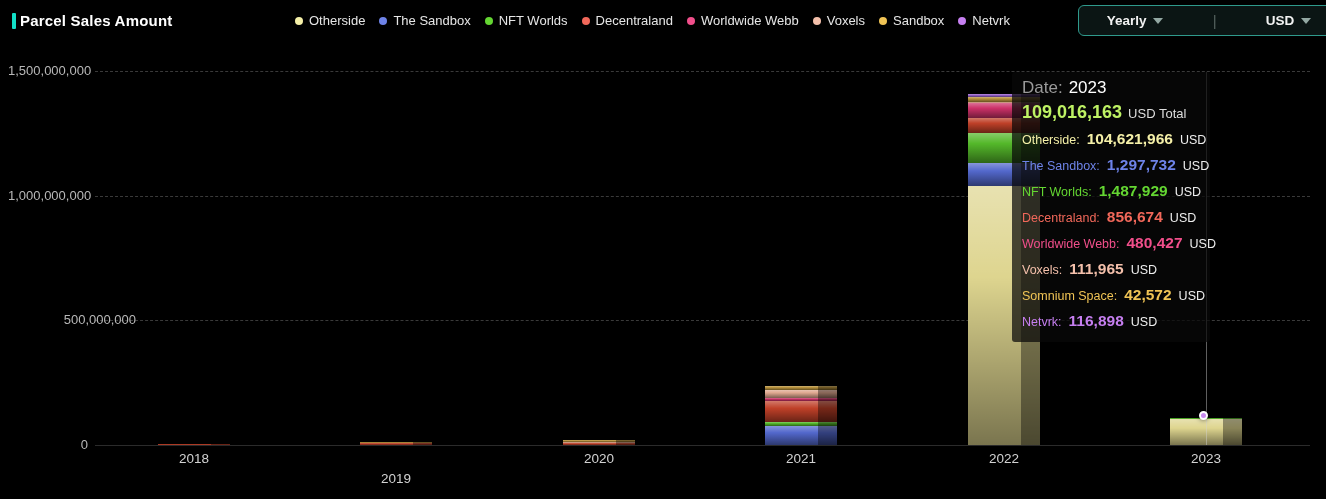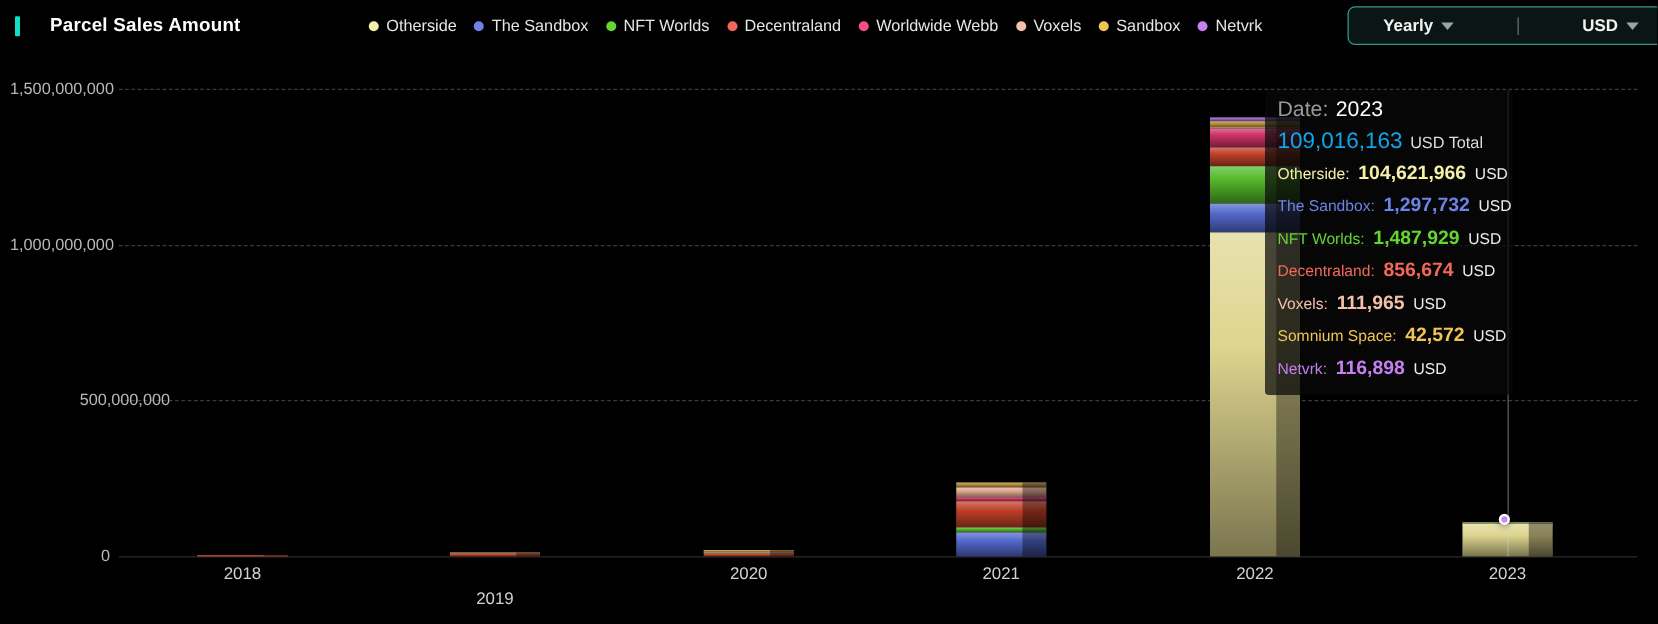--- a/index.html
+++ b/index.html
@@ -3,21 +3,21 @@
 <meta charset="utf-8">
 <style>
   html,body{margin:0;padding:0;background:#000;}
   *{box-sizing:border-box;}
   .app{
     position:relative;width:1326px;height:499px;background:#000;overflow:hidden;
     font-family:"Liberation Sans","DejaVu Sans",sans-serif;color:#ddd;
   }
   
   .hdr{position:absolute;left:0;top:0;width:100%;height:42px;}
-  .title-wrap{position:absolute;left:12px;top:12px;display:flex;align-items:center;gap:24px;}
+  .title-wrap{position:absolute;left:12px;top:12px;display:flex;align-items:center;gap:4px;}
   .accent{width:4px;height:16px;border-radius:1px;}
   .title{font-size:15px;font-weight:bold;color:#fff;letter-spacing:.2px;}
   .legend{position:absolute;left:295px;top:13px;display:flex;align-items:center;gap:14px;white-space:nowrap;}
   .lg-item{display:flex;align-items:center;gap:6px;cursor:pointer;}
   .lg-dot{width:8px;height:8px;border-radius:50%;}
   .lg-text{font-size:13px;color:#e6e6e6;}
   .controls{
     position:absolute;left:1078px;top:5px;width:262px;height:31px;
     border:1px solid #2f9a8c;border-radius:6px;background:#0b1514;
     display:flex;align-items:center;justify-content:space-around;
@@ -39,21 +39,21 @@
   .crosshair{position:absolute;width:1px;background:rgba(210,210,210,.45);}
   .marker{position:absolute;width:9px;height:9px;border-radius:50%;border:2.5px solid #fff;background:#c98af0;box-shadow:0 0 5px rgba(0,0,0,.6);}
   
   .tooltip{
     position:absolute;left:1012px;top:72px;width:198px;
     background:rgba(8,8,8,.72);padding:4px 0 8px 10px;border-radius:3px;
   }
   .t-date{height:23px;line-height:23px;font-size:17px;color:#9a9a9a;}
   .t-date b{color:#fff;font-weight:normal;margin-left:6px;}
   .t-total{height:27px;line-height:27px;}
-  .t-total-val{font-size:18px;font-weight:normal;color:#0ea5e9;}
+  .t-total-val{font-size:18px;font-weight:bold;color:#bef264;}
   .t-total-suffix{font-size:13px;color:#ddd;margin-left:6px;}
   .t-row{height:26px;line-height:26px;white-space:nowrap;}
   .t-label{font-size:12.5px;}
   .t-val{font-size:15.5px;font-weight:bold;margin-left:7px;}
   .t-unit{font-size:12.5px;color:#eee;margin-left:7px;}
 </style>
 </head>
 <body>
 
 <div class="app">
@@ -243,19 +243,20 @@
     </div>
 
   <div class="tooltip">
     <div class="t-date"><span>Date:</span><b>2023</b></div>
     <div class="t-total"><span class="t-total-val">109,016,163</span><span class="t-total-suffix">USD Total</span></div>
     <div id="t-rows">
         <div class="t-row"><span class="t-label" style="color: rgb(245, 240, 168);">Otherside:</span><span class="t-val" style="color: rgb(245, 240, 168);">104,621,966</span><span class="t-unit">USD</span></div>
         <div class="t-row"><span class="t-label" style="color: rgb(110, 131, 232);">The Sandbox:</span><span class="t-val" style="color: rgb(110, 131, 232);">1,297,732</span><span class="t-unit">USD</span></div>
         <div class="t-row"><span class="t-label" style="color: rgb(100, 214, 50);">NFT Worlds:</span><span class="t-val" style="color: rgb(100, 214, 50);">1,487,929</span><span class="t-unit">USD</span></div>
         <div class="t-row"><span class="t-label" style="color: rgb(242, 104, 90);">Decentraland:</span><span class="t-val" style="color: rgb(242, 104, 90);">856,674</span><span class="t-unit">USD</span></div>
+        <div class="t-row"><span class="t-label" style="color: rgb(241, 79, 139);">Worldwide Webb:</span><span class="t-val" style="color: rgb(241, 79, 139);">480,427</span><span class="t-unit">USD</span></div>
         <div class="t-row"><span class="t-label" style="color: rgb(244, 192, 171); margin-top: 11px;">Voxels:</span><span class="t-val" style="color: rgb(244, 192, 171);">111,965</span><span class="t-unit">USD</span></div>
         <div class="t-row"><span class="t-label" style="color: rgb(240, 196, 85);">Somnium Space:</span><span class="t-val" style="color: rgb(240, 196, 85);">42,572</span><span class="t-unit">USD</span></div>
         <div class="t-row"><span class="t-label" style="color: rgb(198, 127, 240);">Netvrk:</span><span class="t-val" style="color: rgb(198, 127, 240);">116,898</span><span class="t-unit">USD</span></div>
       </div>
   </div>
 
 </div>
 
 </body></html>

